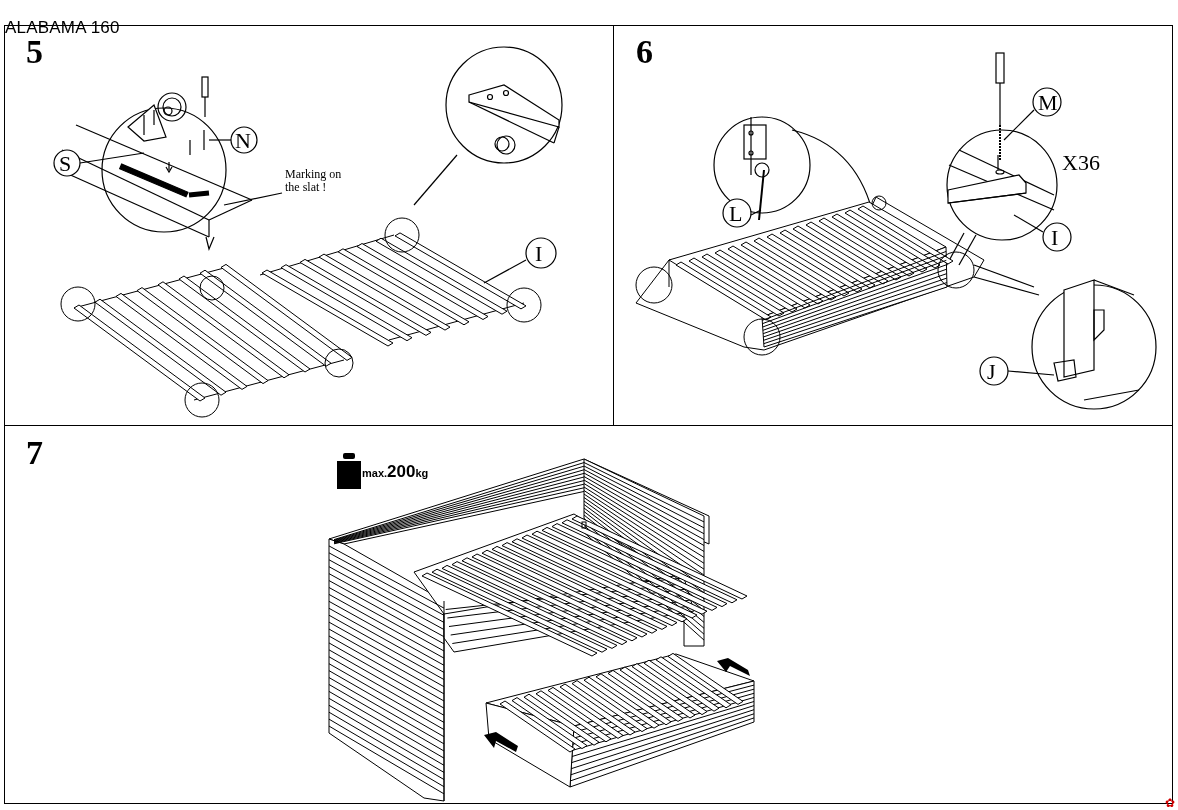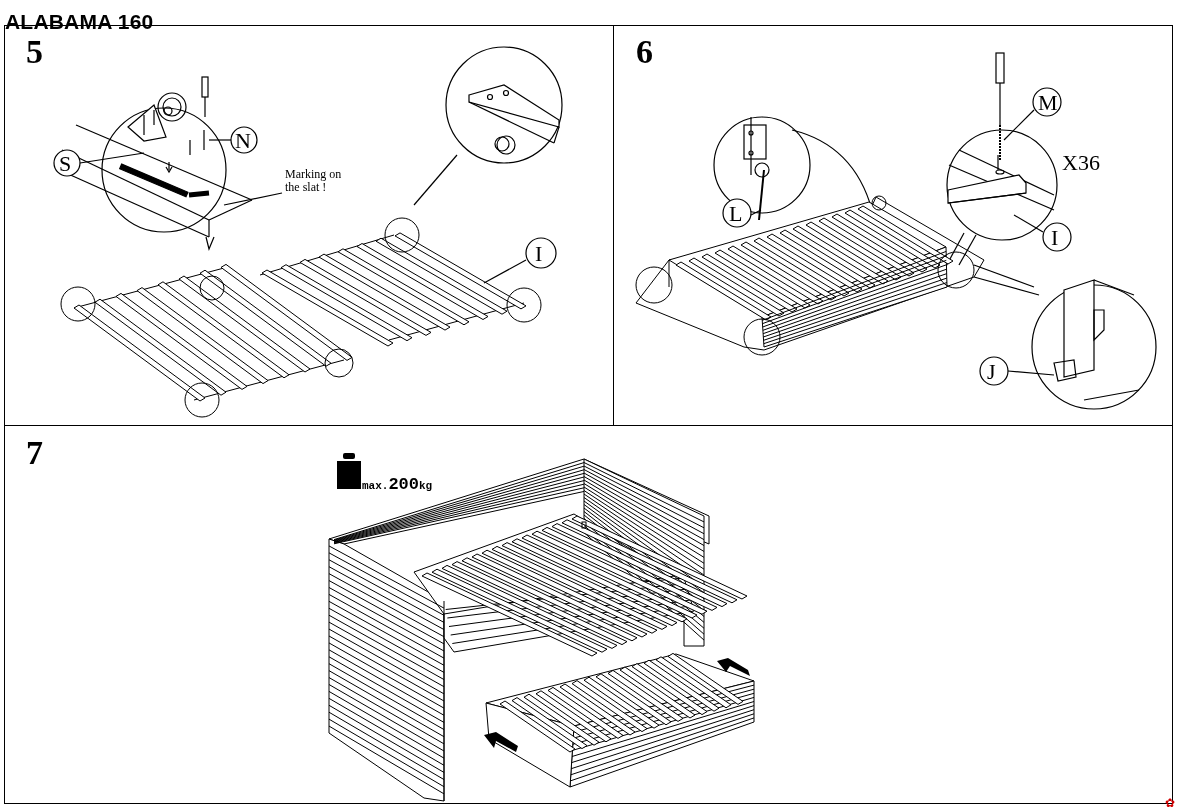--- a/index.html
+++ b/index.html
@@ -1,27 +1,27 @@
 <!DOCTYPE html>
 <html><head>
 <meta charset="utf-8">
 <style>
   html,body{margin:0;padding:0;background:#fff;}
   body{width:1178px;height:810px;position:relative;overflow:hidden;font-family:"Liberation Serif",serif;color:#000;}
-  .doc-title{position:absolute;left:5px;top:10px;font-family:"Liberation Sans",sans-serif;font-weight:bold;font-size:21px;letter-spacing:0.2px;}
+  .doc-title{position:absolute;left:5px;top:18px;font-family:"Liberation Sans",sans-serif;font-weight:normal;font-size:17px;letter-spacing:0.2px;}
   .frame{position:absolute;left:4px;top:25px;width:1169px;height:779px;border:1.5px solid #000;box-sizing:border-box;}
   .panel{position:absolute;box-sizing:border-box;}
   .p5{left:4px;top:25px;width:610px;height:401px;border-right:1.5px solid #000;border-bottom:1.5px solid #000;}
   .p6{left:614px;top:25px;width:559px;height:401px;border-bottom:1.5px solid #000;}
   .p7{left:4px;top:426px;width:1169px;height:378px;}
   .step{position:absolute;font-family:"Liberation Serif",serif;font-weight:bold;font-size:34px;line-height:1;}
   svg{position:absolute;left:0;top:0;overflow:visible;}
   .lbl{font-family:"Liberation Serif",serif;font-size:22px;}
   .note{font-family:"Liberation Serif",serif;font-size:12px;}
-  .weight-text{position:absolute;left:362px;top:464px;font-family:Liberation Mono, monospace;font-weight:bold;margin-top:13px;}
+  .weight-text{position:absolute;left:362px;top:464px;font-family:Liberation Sans, sans-serif;font-weight:bold;}
   .weight-text .small{font-size:11px;}
   .weight-text .big{font-size:17px;}
   .stamp{position:absolute;right:0;bottom:0;width:16px;height:14px;color:#d10000;font-size:12px;line-height:14px;text-align:center;}
 </style>
 </head>
 <body>
 
 <div class="doc-title">ALABAMA 160</div>
 
 <div class="panel p5">

